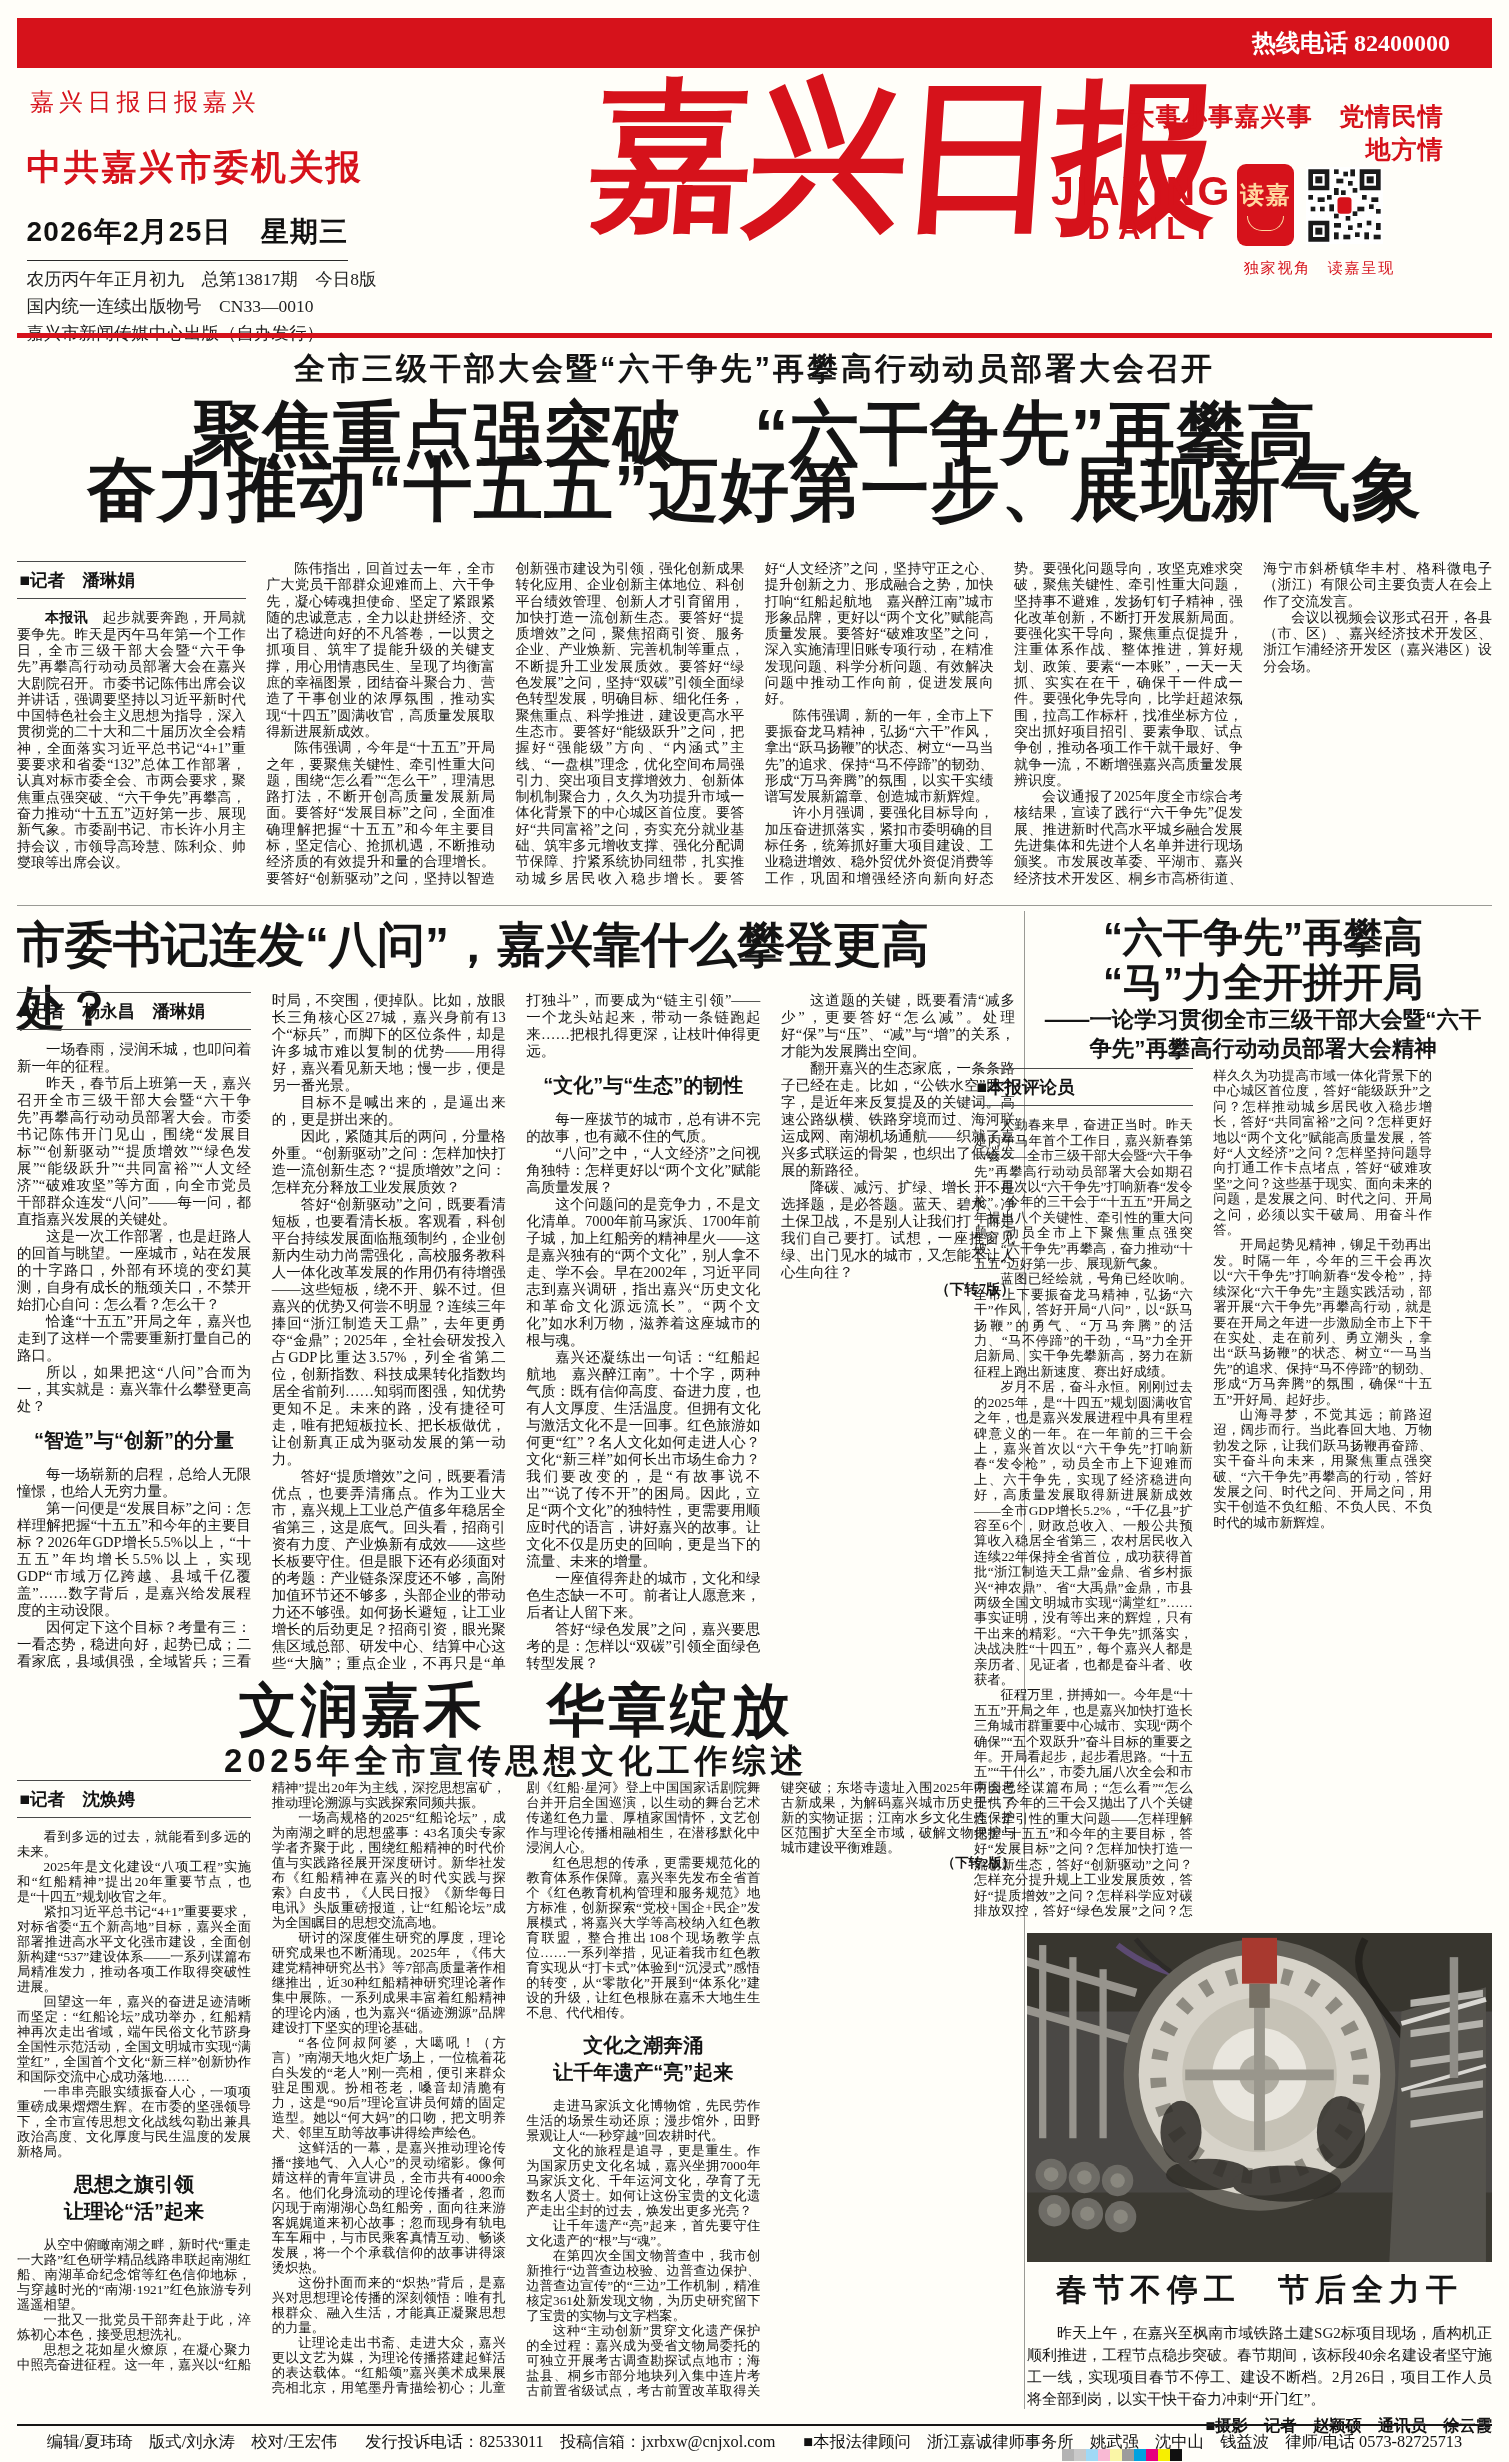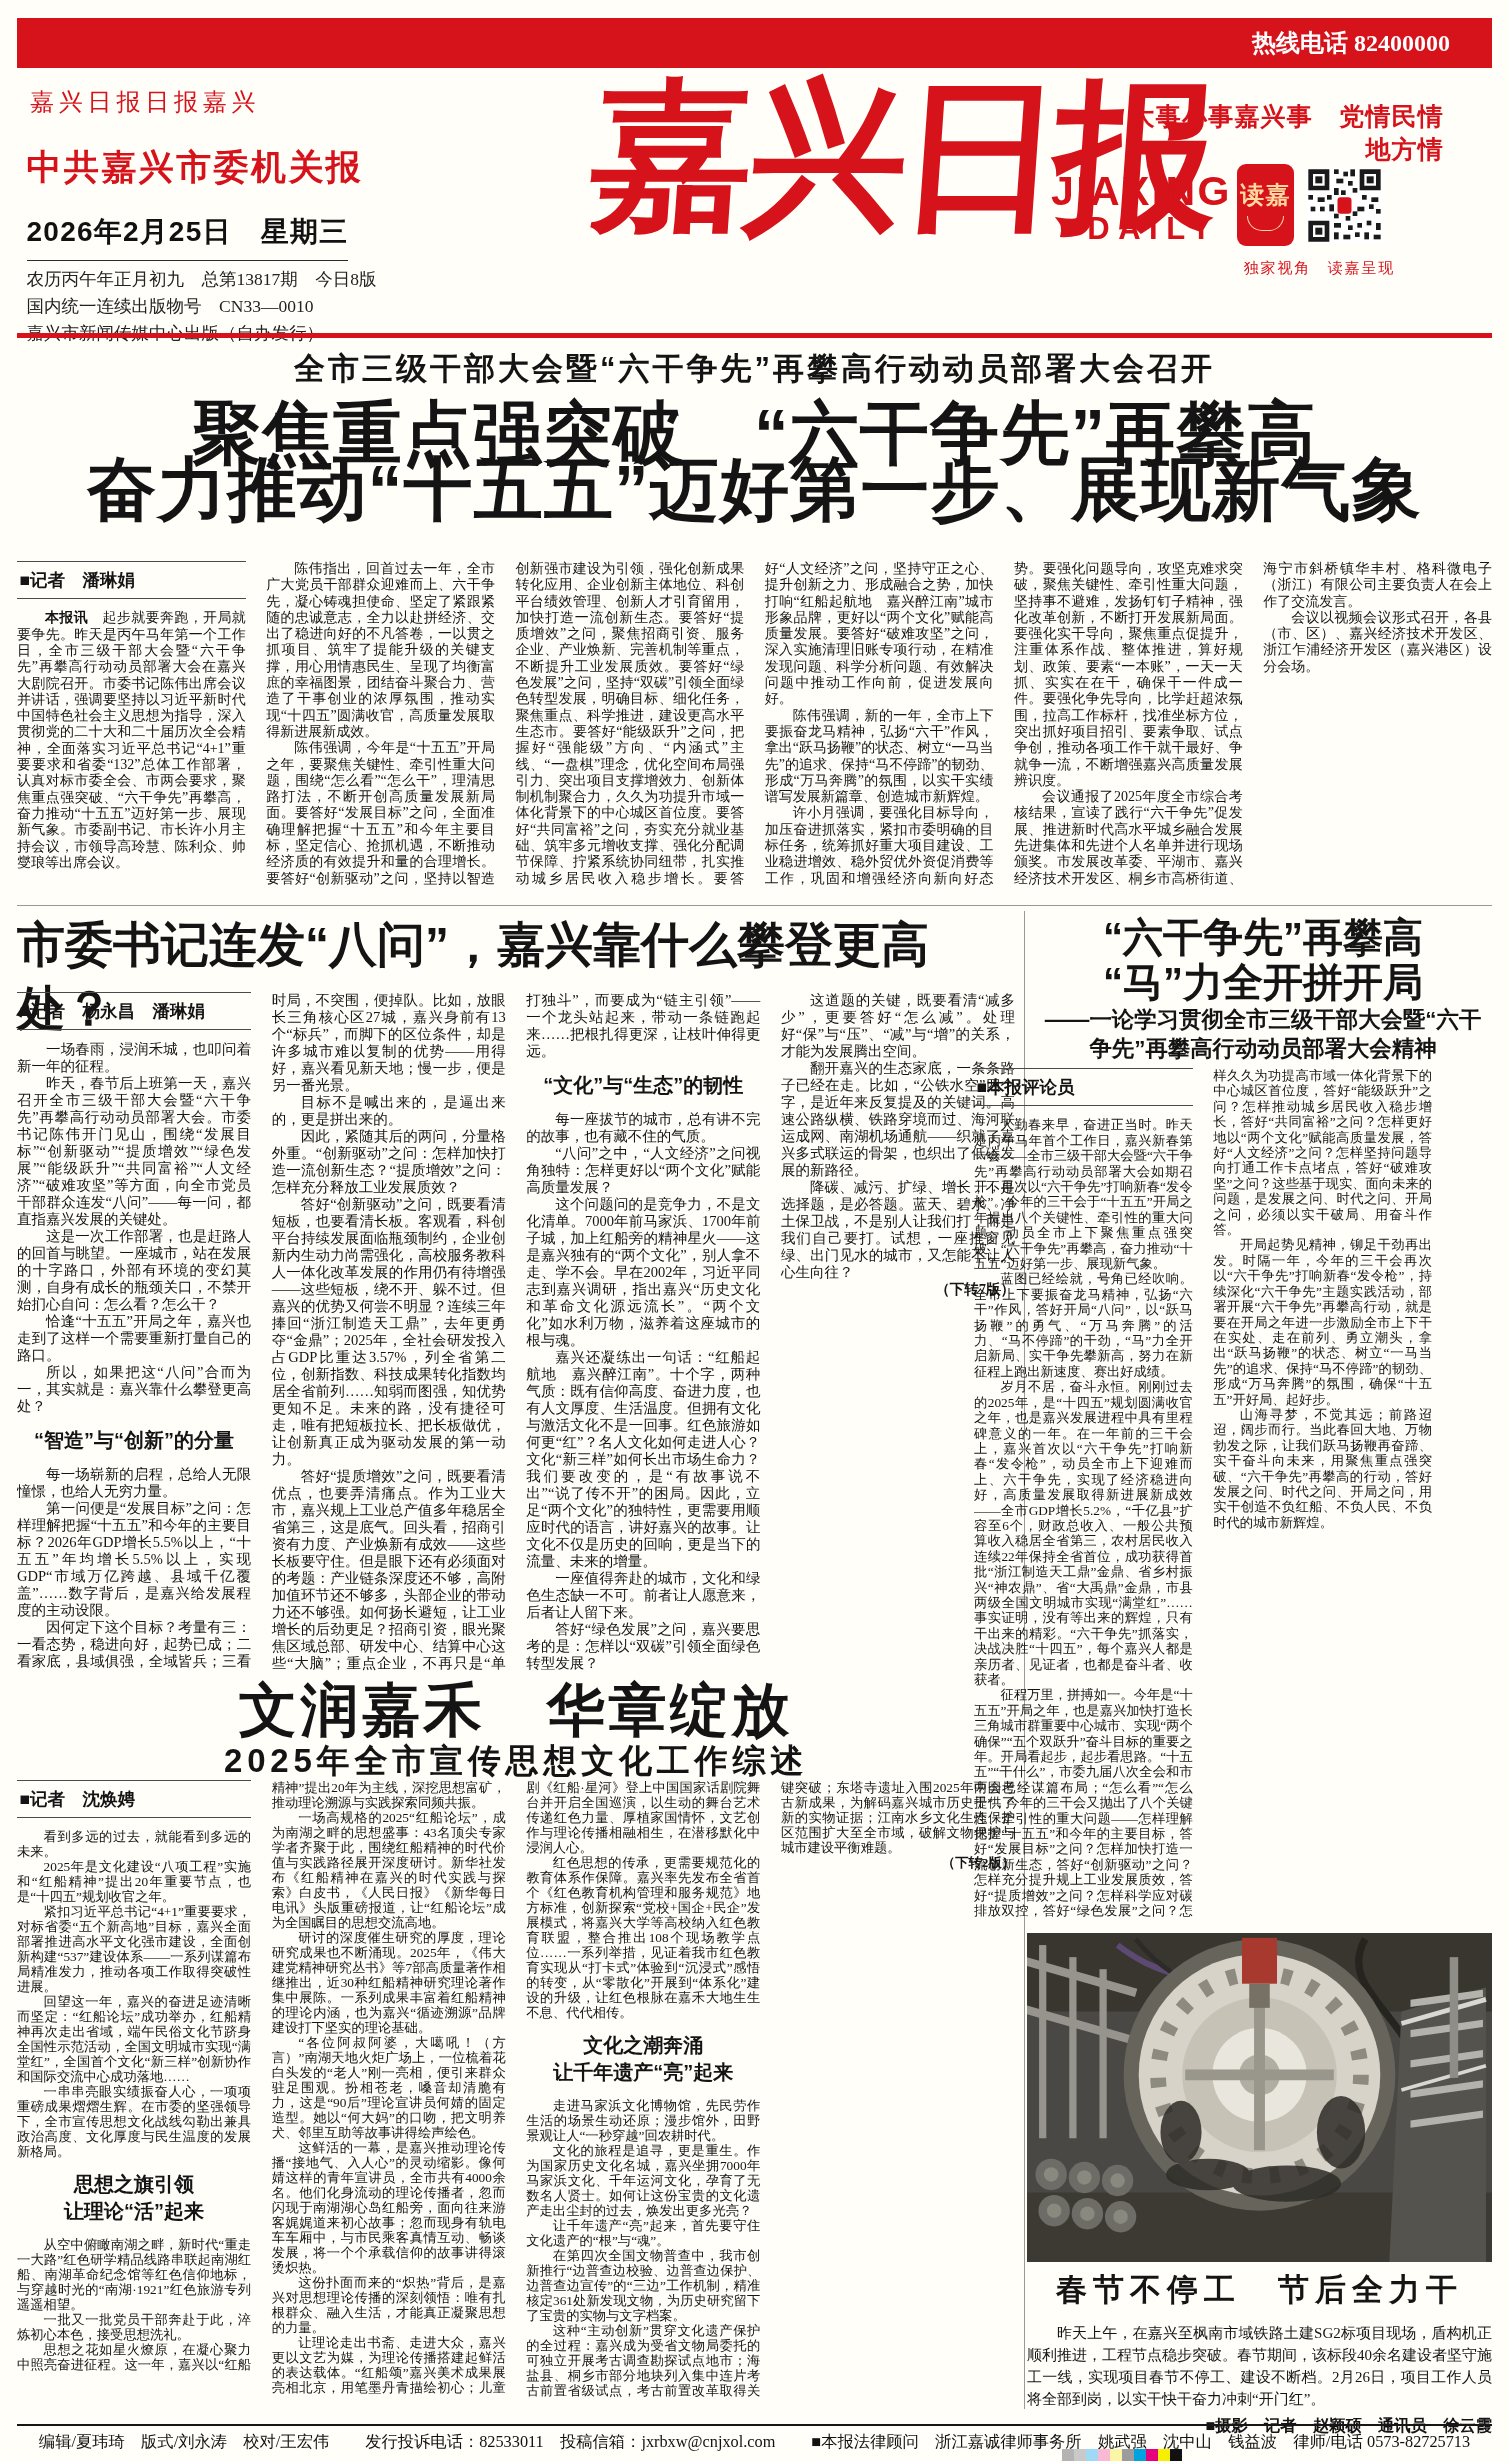--- a/index.html
+++ b/index.html
@@ -63,21 +63,21 @@
   .para.turn{text-indent:0;text-align:right;font-weight:600;}
   
   .photo{left:1027px;top:1933px;width:465px;height:329px;background:#46443f;}
   .cap-block{left:1027px;top:2269px;width:465px;}
   .cap-title{text-align:center;font-size:31px;font-weight:700;letter-spacing:6px;
              font-family:"Liberation Sans","DejaVu Sans",sans-serif;margin:0 0 11px;}
   .cap-body{font-size:15px;line-height:22px;text-align:justify;text-indent:2em;margin:0;}
   .cap-credit{font-size:16.3px;font-weight:bold;text-align:right;margin-top:4.8px;
               font-family:"Liberation Sans","DejaVu Sans",sans-serif;}
   
-  .foot-line{left:17px;top:2431px;width:1475px;display:flex;justify-content:center;gap:36px;
+  .foot-line{left:17px;top:2431px;width:1475px;display:flex;justify-content:center;gap:28px;
              font-size:16.3px;color:#111;}
   .swatches{left:1062px;top:2449px;display:flex;gap:0;}
   .swatches div{width:12px;height:11.5px;}
 </style>
 </head>
 <body>
 
 <div class="page">
 
   <div class="abs hotline-bar">

